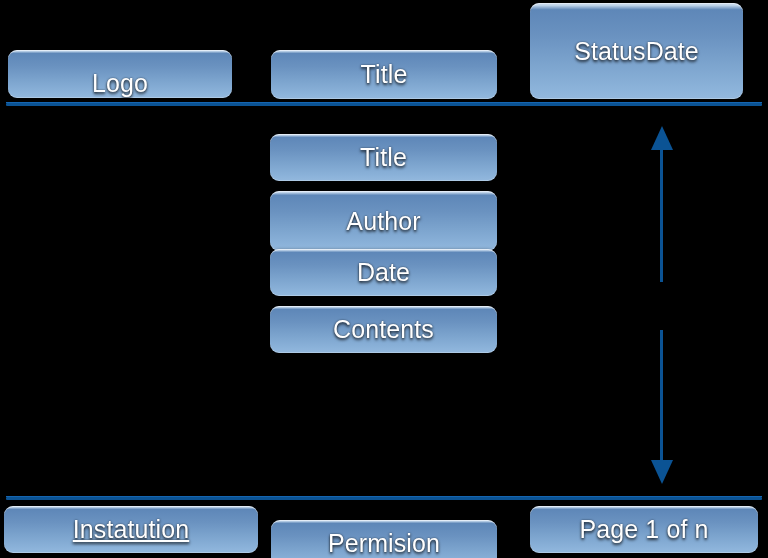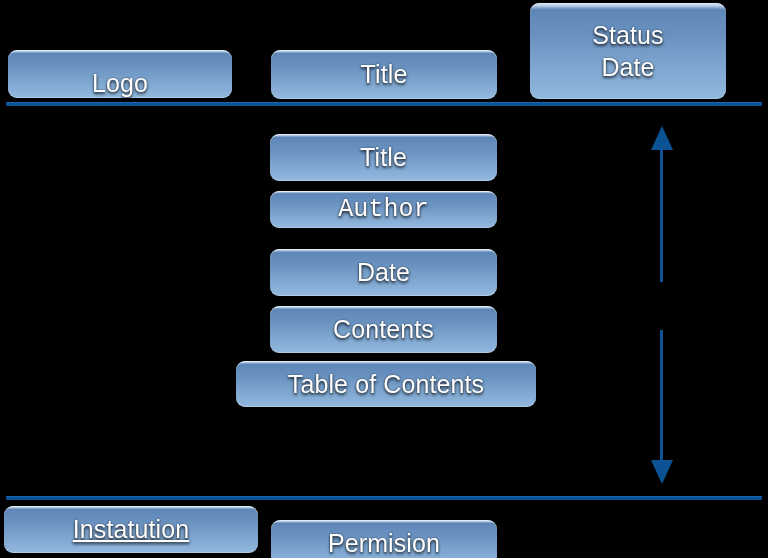--- a/index.html
+++ b/index.html
@@ -94,46 +94,43 @@
 <div id="canvas">
 
   <div class="box" style="left:8px; top:50px; width:224px; height:48px;align-items:flex-end;">
     <span class="lbl">Logo</span>
   </div>
 
   <div class="box" style="left:271px; top:50px; width:226px; height:49px;">
     <span class="lbl">Title</span>
   </div>
 
-  <div class="box multiline" style="left:530px; top:3px; width:196px; height:96px; flex-direction:column;">
+  <div class="box multiline" style="left:530px; top:3px; width:213px; height:96px; flex-direction:row;">
     <span class="lbl">Status</span>
     <span class="lbl">Date</span>
   </div>
 
   <div class="rule" style="top:103px;"></div>
 
   <div class="box" style="left:270px; top:134px; width:227px; height:47px;">
     <span class="lbl">Title</span>
   </div>
 
-  <div class="box" style="left:270px; top:191px; width:227px; height:37px;font-family:Liberation Mono, monospace;">
+  <div class="box" style="left:270px; top:191px; width:227px; height:60px;">
     <span class="lbl">Author</span>
   </div>
 
   <div class="box" style="left:270px; top:249px; width:227px; height:47px;">
     <span class="lbl">Date</span>
   </div>
 
   <div class="box" style="left:270px; top:306px; width:227px; height:47px;">
     <span class="lbl">Contents</span>
   </div>
 
-  <div class="box" style="left:236px; top:361px; width:300px; height:46px;">
-    <span class="lbl">Table of Contents</span>
-  </div>
 
   <div class="arrow-wrap" style="left:650px; top:126px; width:24px; height:358px;">
 
     <div class="arrow-head up" style="left:1px; top:0px;"></div>
 
     <div class="arrow-shaft" style="left:10px; top:22px; height:134px;"></div>
 
     <div class="arrow-shaft" style="left:10px; top:204px; height:130px;"></div>
 
     <div class="arrow-head down" style="left:1px; top:334px;"></div>
@@ -142,14 +139,17 @@
   <div class="rule" style="top:497px;"></div>
 
   <div class="box" style="left:4px; top:506px; width:254px; height:47px;text-decoration:underline;">
     <span class="lbl">Instatution</span>
   </div>
 
   <div class="box" style="left:271px; top:520px; width:226px; height:47px;">
     <span class="lbl">Permision</span>
   </div>
 
+  <div class="box" style="left:530px; top:506px; width:228px; height:47px;">
+    <span class="lbl">Page 1 of n</span>
+  </div>
 
 </div>
 
 </body></html>

